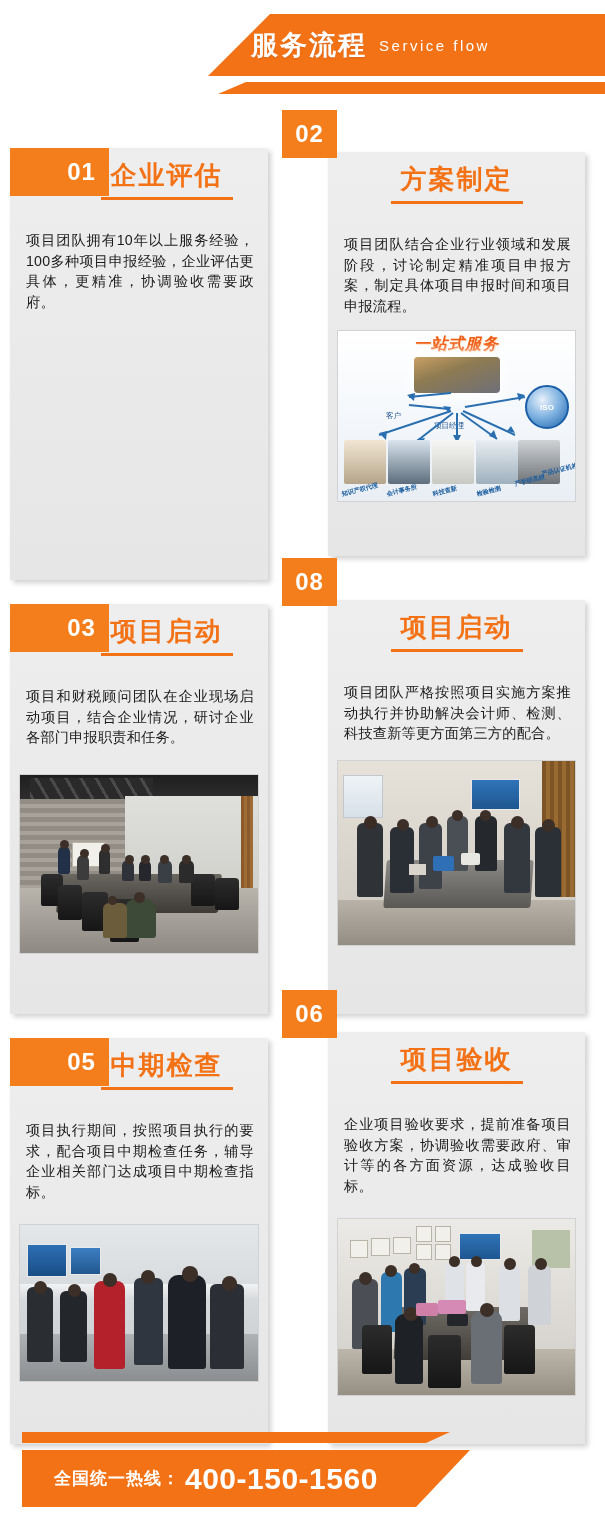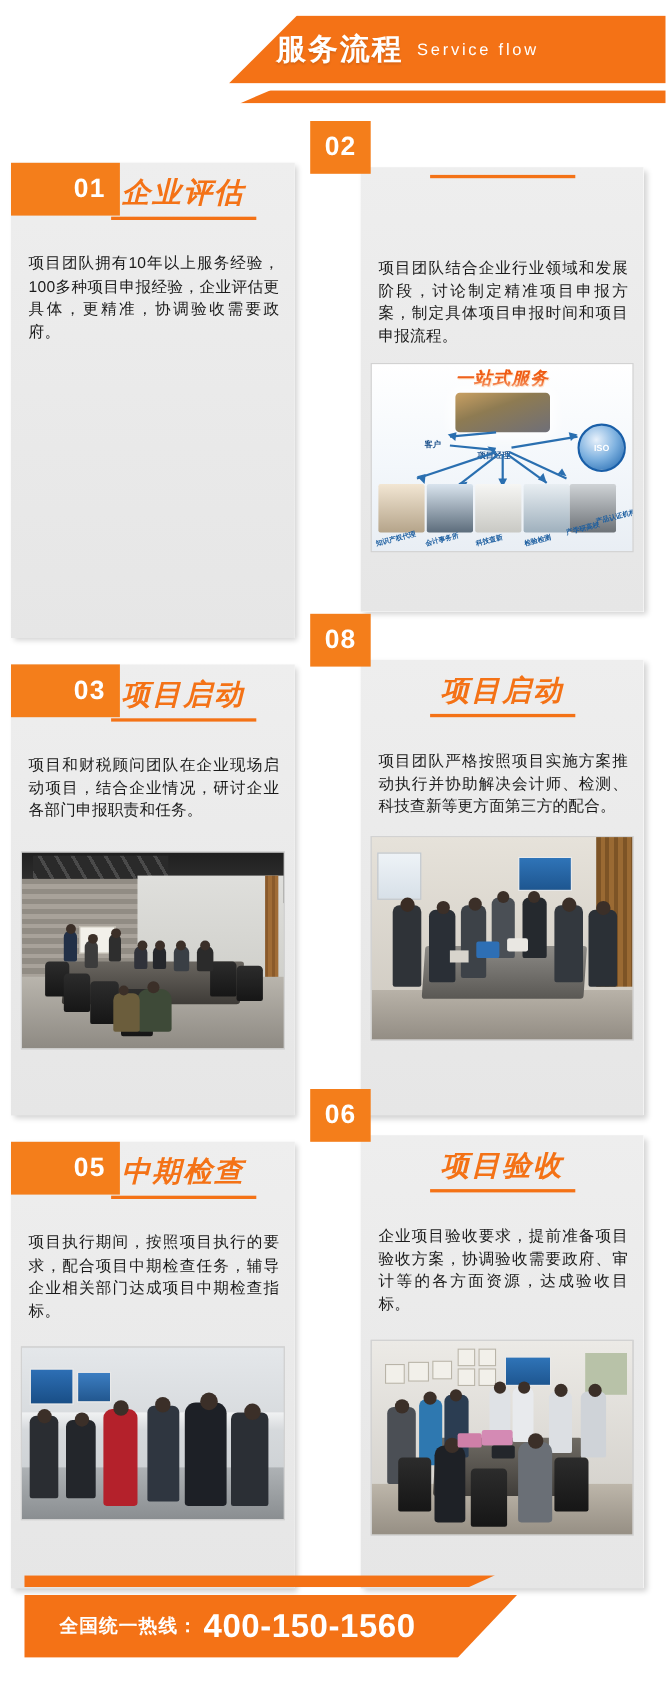--- a/index.html
+++ b/index.html
@@ -72,21 +72,21 @@
     position:absolute;width:55px;height:48px;background:#f47e1b;
     color:#fff;font-size:24px;font-weight:bold;
     display:flex;align-items:center;justify-content:center;
     letter-spacing:1px;z-index:5;
   }
   .badge-inside{left:0;top:0;padding-left:44px;}
   .badge-outside{left:-46px;top:-42px;}
 
   .card-head{
     position:relative;height:74px;padding-top:6px;box-sizing:border-box;
-    display:flex;flex-direction:column;align-items:center;justify-content:flex-start;font-style:italic;
+    display:flex;flex-direction:column;align-items:center;justify-content:flex-start;
   }
   .card-head.ml{padding-left:55px;}
   .card-title{
     color:#f47216;font-size:26px;font-weight:bold;letter-spacing:2px;
     line-height:42px;
   }
   .title-rule{
     width:132px;height:3px;background:#f47216;margin-top:1px;
   }
   .card-body{
@@ -126,22 +126,23 @@
     font-size:16px;font-weight:bold;font-style:italic;color:#ef5a12;
     letter-spacing:1px;text-shadow:1px 1px 0 #ffe0c2;
   }
   .oss-hub{
     position:absolute;left:50%;top:26px;transform:translateX(-50%);
     width:86px;height:36px;border-radius:4px;
     background:linear-gradient(160deg,#c9a063,#8e7b52 40%,#6f6f78 100%);
     box-shadow:0 0 12px 5px rgba(255,255,255,.85);
   }
   .oss-lbl{
-    position:absolute;font-size:7.5px;color:#1a4f8a;font-weight:bold;
+    position:absolute;font-size:7.5px;color:#1a4f8a;font-weight:normal;
     white-space:nowrap;
+    margin-top:12px;
   }
   .oss-node{
     position:absolute;bottom:17px;width:42px;height:44px;border-radius:2px;
   }
   .oss-foot{
     position:absolute;bottom:2px;font-size:6.2px;color:#1c5ea0;font-weight:bold;
     white-space:nowrap;transform:rotate(-14deg);transform-origin:left bottom;
   }
   .oss-seal{
     position:absolute;right:6px;top:54px;width:40px;height:40px;border-radius:50%;
@@ -189,20 +190,21 @@
         <div class="card-title">企业评估</div>
         <div class="title-rule"></div>
       </div>
       <div class="card-body">项目团队拥有10年以上服务经验，100多种项目申报经验，企业评估更具体，更精准，协调验收需要政府。</div>
 
     </div>
 
     <div class="card card-right" style="top:48px;height:404px;">
       <div class="badge badge-outside">02</div>
       <div class="card-head">
+        <div class="card-title">方案制定</div>
         <div class="title-rule"></div>
       </div>
       <div class="card-body">项目团队结合企业行业领域和发展阶段，讨论制定精准项目申报方案，制定具体项目申报时间和项目申报流程。</div>
 
       <div class="photo oss" style="height:170px;margin-top:4px;">
         <div class="oss-title">一站式服务</div>
         <div class="oss-hub"></div>
         <div class="oss-lbl" style="left:48px;top:68px;">客户</div>
         <div class="oss-lbl" style="left:96px;top:78px;">项目经理</div>
 

